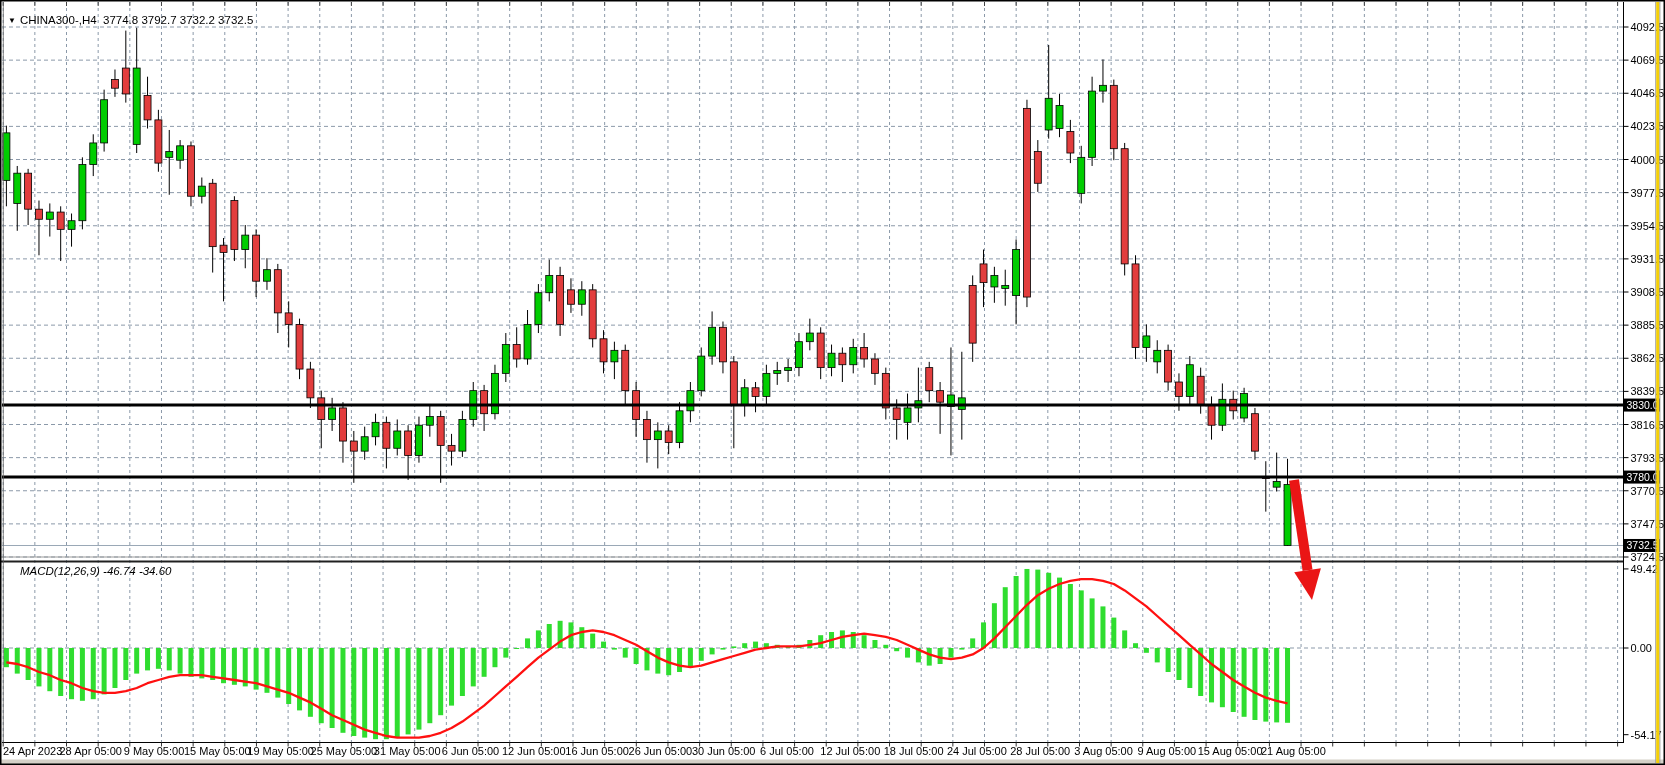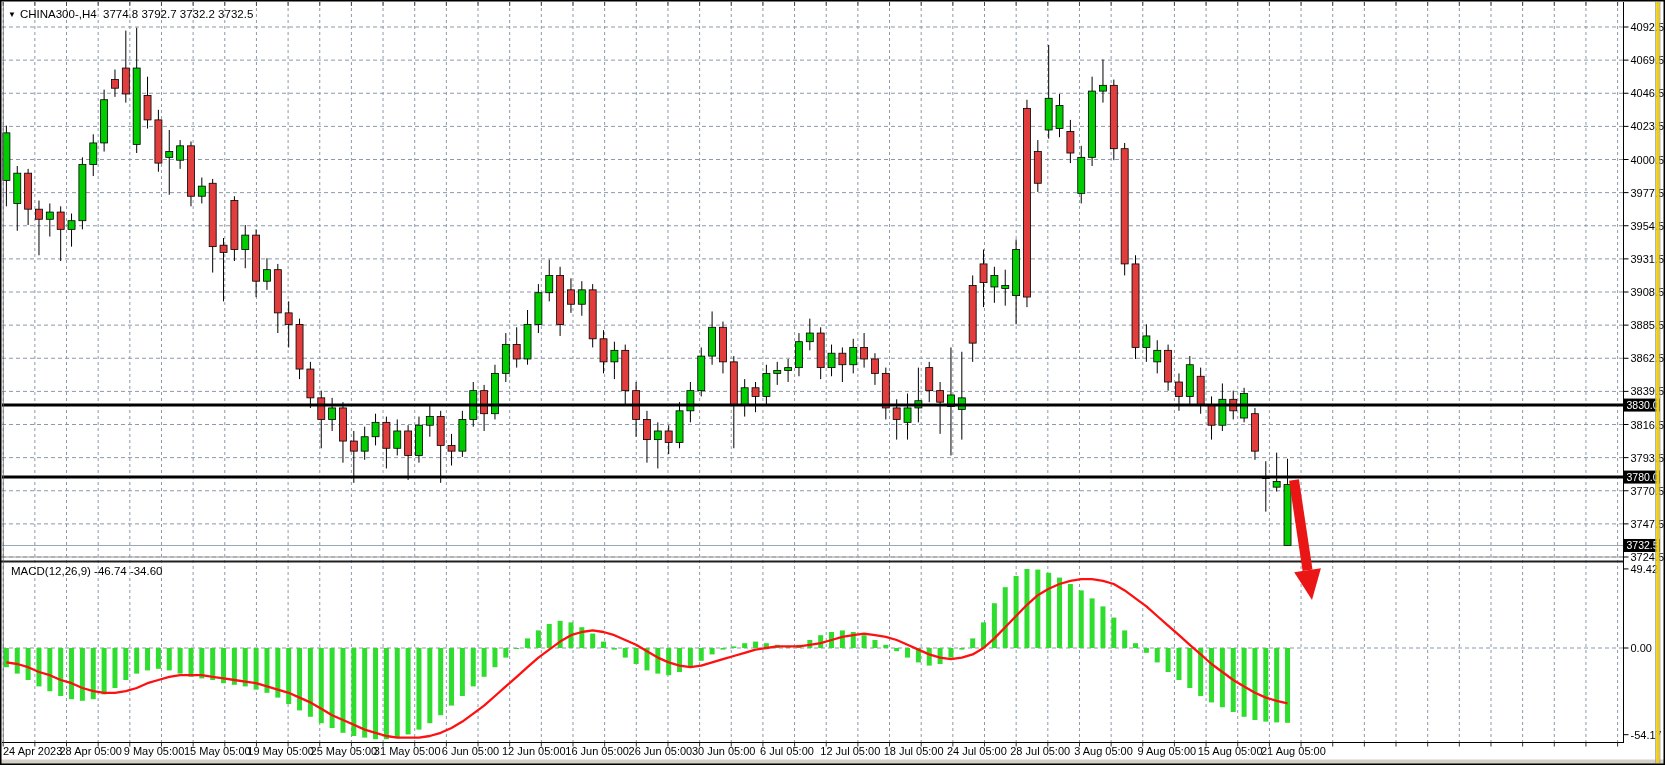--- a/index.html
+++ b/index.html
@@ -1,22 +1,22 @@
 <!DOCTYPE html>
 <html><head>
 <meta charset="utf-8">
 <style>
   html,body{margin:0;padding:0;background:#e8e8e8;}
   .window{position:relative;width:1665px;height:765px;background:#ffffff;overflow:hidden;
           font-family:"Liberation Sans",sans-serif;}
   svg{position:absolute;left:0;top:0;}
   svg text{font-family:"Liberation Sans",sans-serif;}
   .overlay-label{position:absolute;color:#000;font-size:11.5px;white-space:nowrap;z-index:5;}
-  #title-label{left:8px;top:8px;}
-  #macd-label{left:11px;top:565px;}
+  #title-label{left:8px;top:14px;}
+  #macd-label{left:20px;top:565px;font-style:italic;}
   .dd{font-size:8px;display:inline-block;transform:translateY(-1px);margin-right:4px;cursor:pointer;}
 </style>
 </head>
 <body>
 
 <div class="window">
   <svg id="cv" width="1665" height="765" viewBox="0 0 1665 765">
       <rect x="0" y="0" width="1665" height="765" fill="#ffffff"></rect>
       <g>
         <line x1="3.2" y1="2" x2="3.2" y2="742.5" stroke="#8b99a9" stroke-width="1" stroke-dasharray="3,3"></line>

